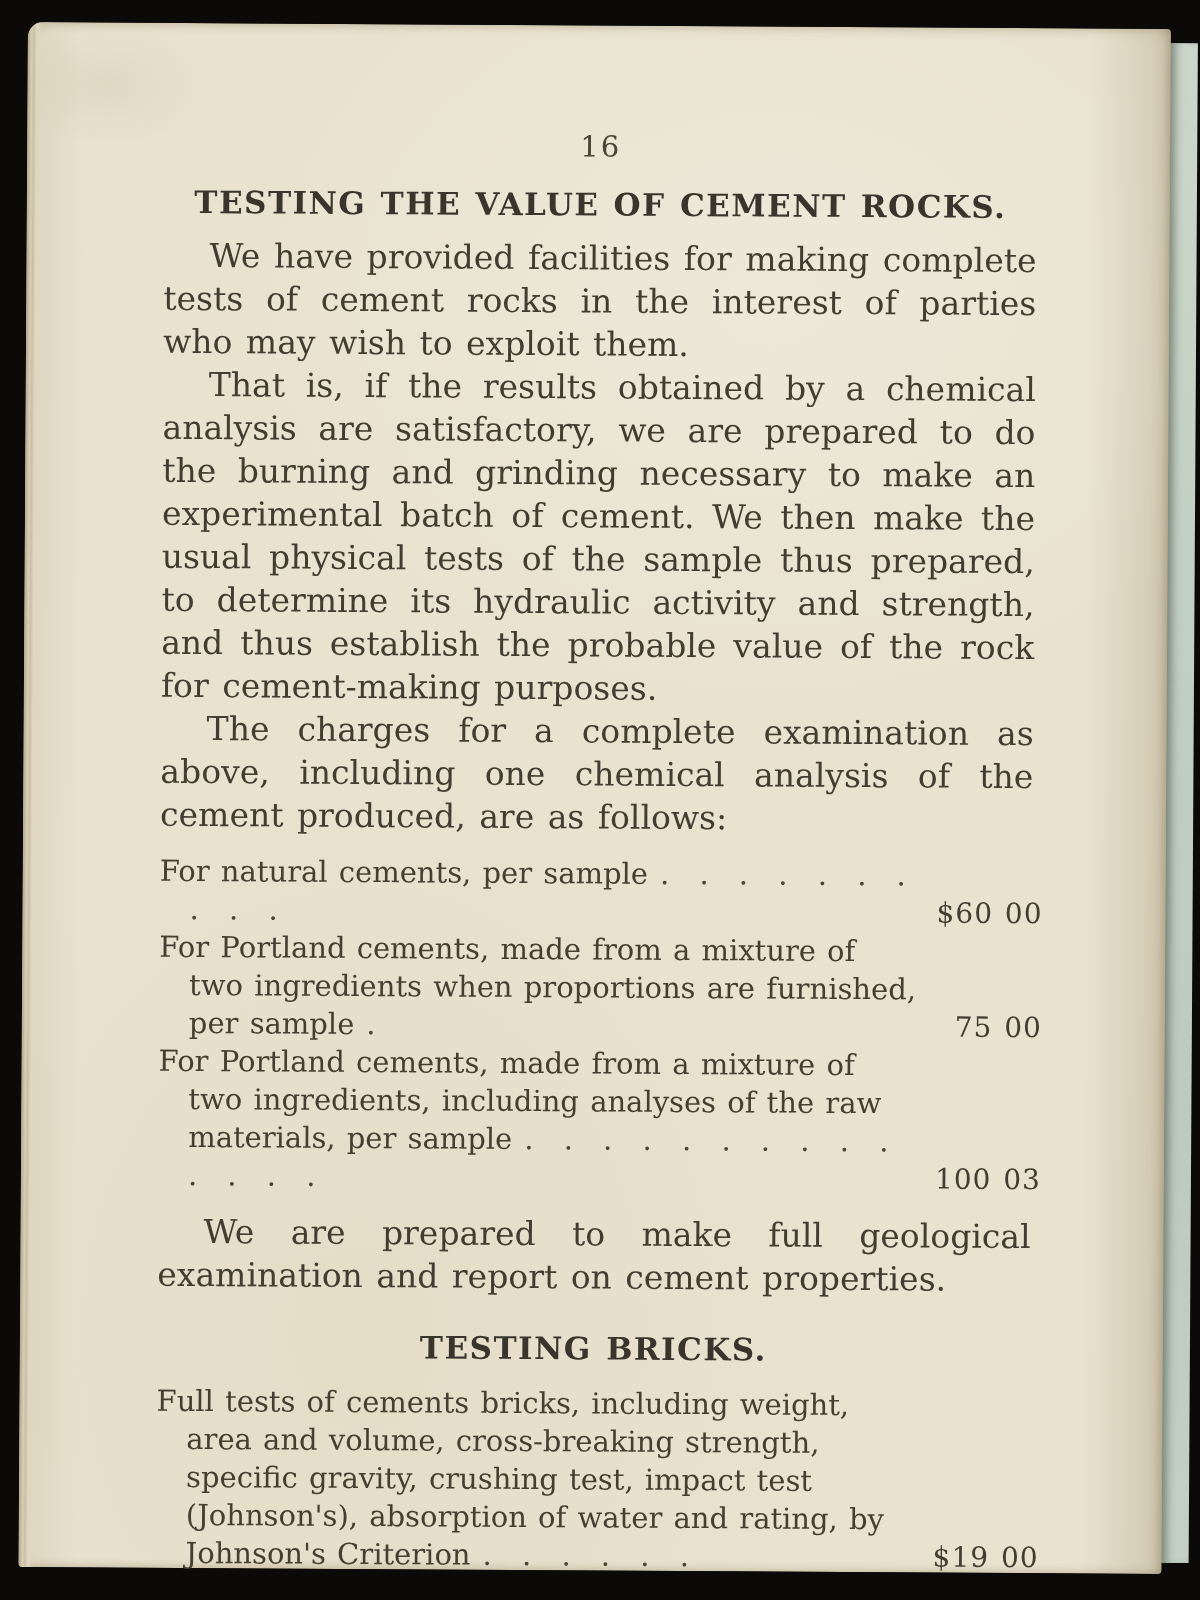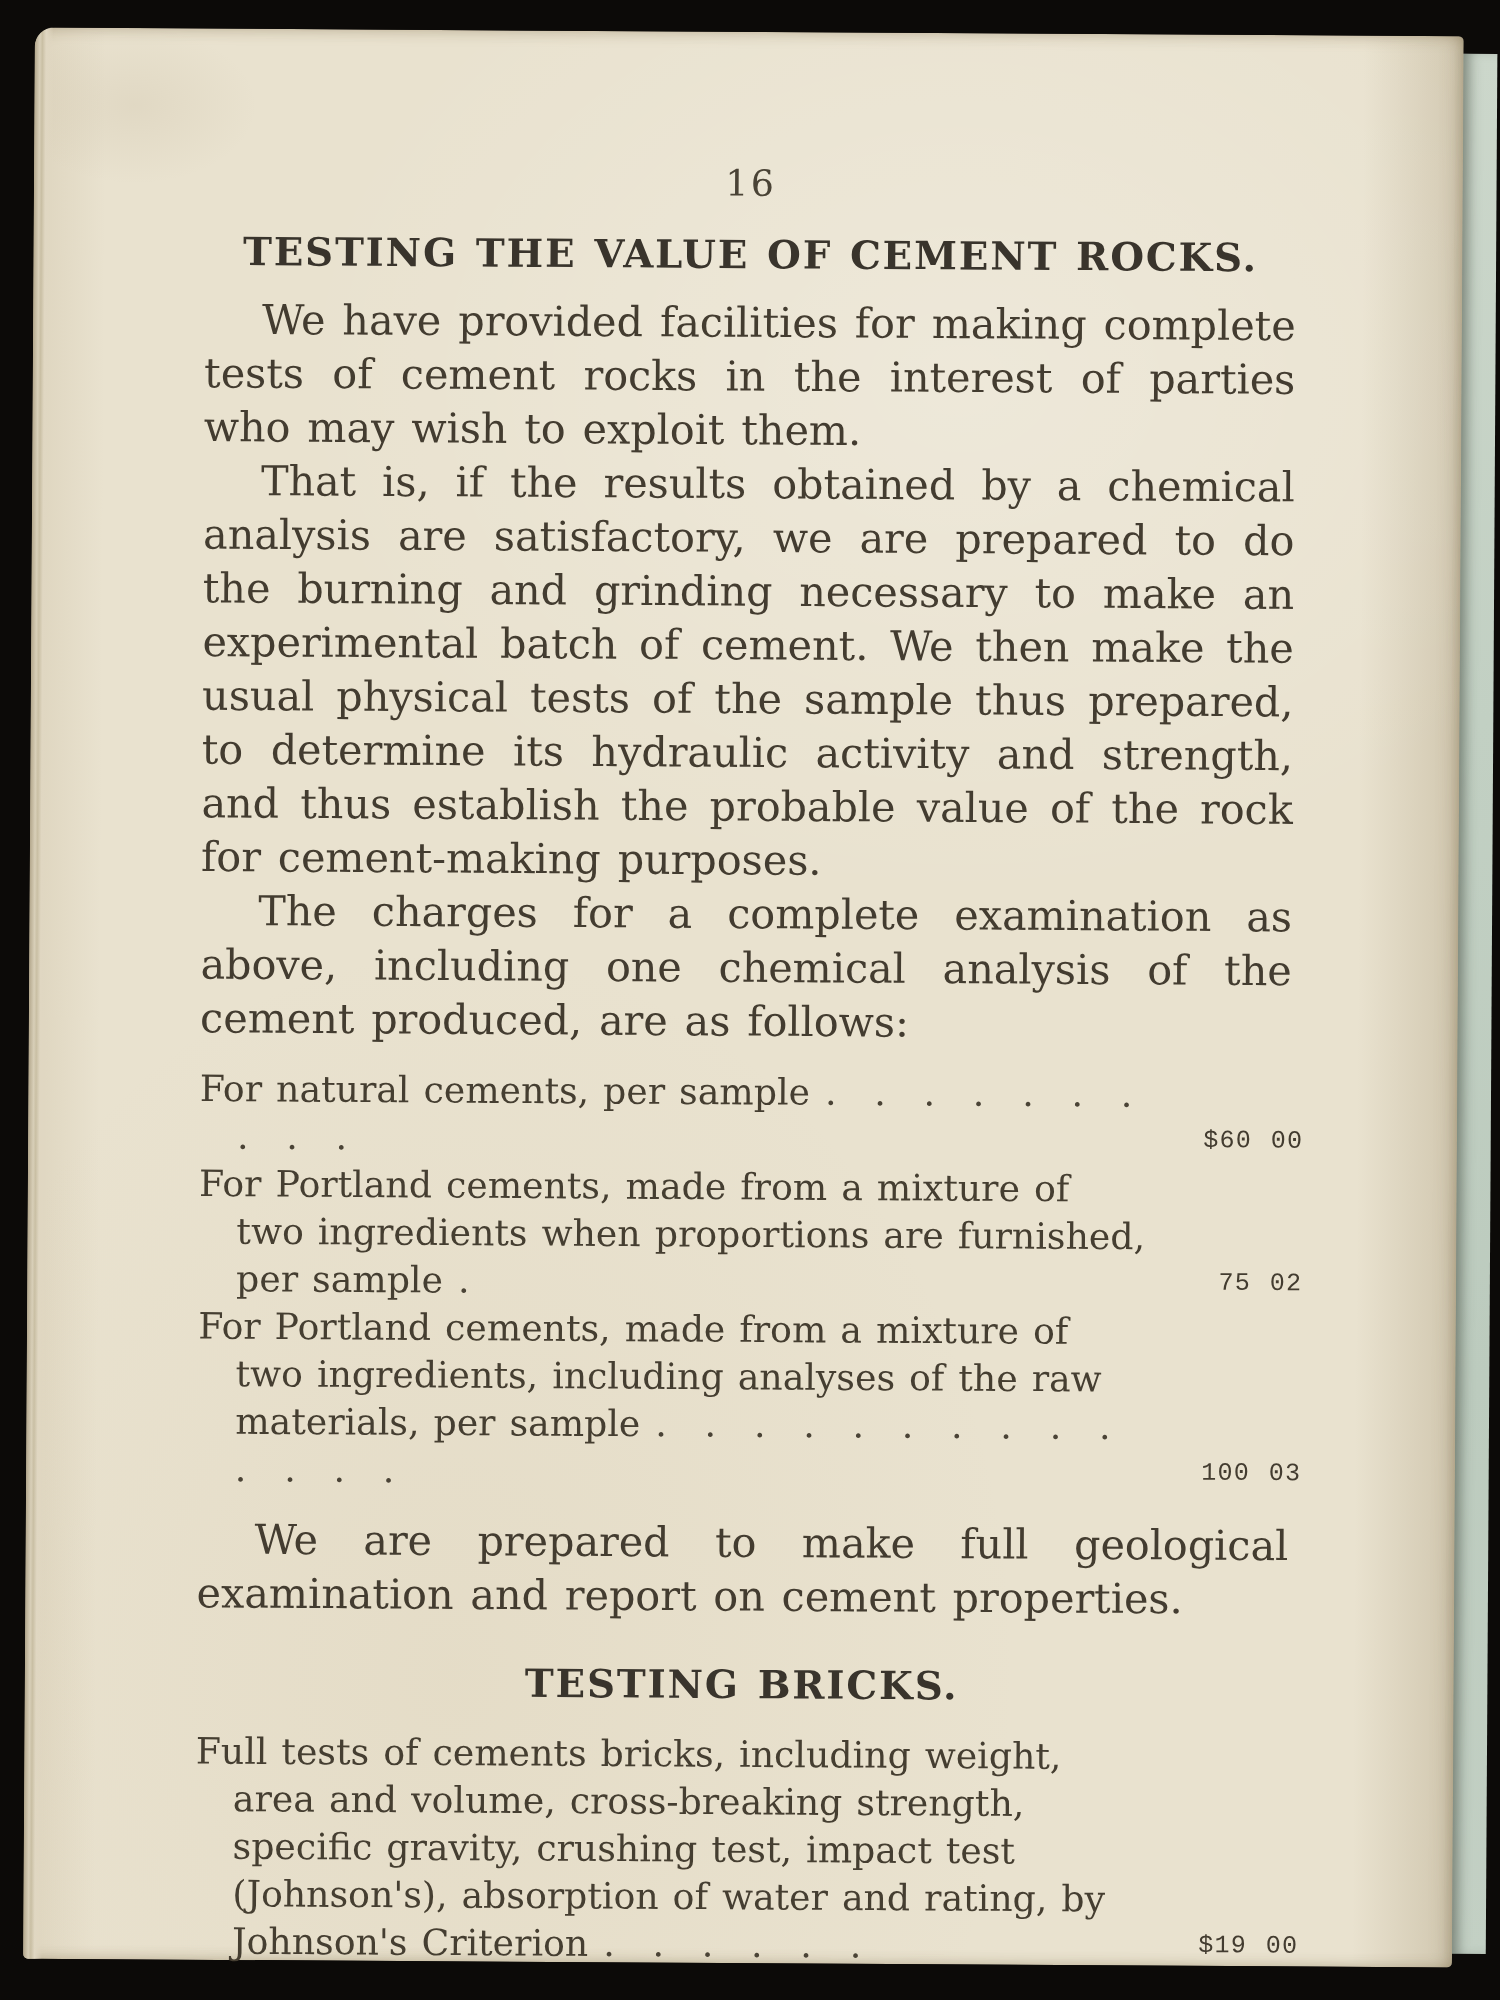--- a/index.html
+++ b/index.html
@@ -59,21 +59,21 @@
   .fee-list{margin:16px 0 4px;}
   .fee,.rate-item{
     position:relative;
     font-size:29px;line-height:38px;
     padding:0 112px 0 30px;text-indent:-30px;
     text-align:left;word-spacing:2px;color:#453e31;
   }
   .dots{letter-spacing:9px;word-spacing:3px;padding-left:12px;color:#4a4336;}
   .price{
     position:absolute;right:-10px;bottom:0;
-    font-size:20px;letter-spacing:1px;text-indent:0;color:#433c30;white-space:nowrap;font-family:Liberation Mono, monospace;
+    font-size:28px;letter-spacing:1px;text-indent:0;color:#433c30;white-space:nowrap;
   }
   .after-fees{margin-top:16px;}
   .rate-item{margin:0;}
 </style>
 </head>
 <body>
 
 <div class="book">
   <div class="cover-strip"></div>
   <div class="page">
@@ -82,21 +82,21 @@
       <div class="page-num">16</div>
 
       <h1 class="section-heading">TESTING THE VALUE OF CEMENT ROCKS.</h1>
 
       <p class="para">We have provided facilities for making complete tests of cement rocks in the interest of parties who may wish to exploit them.</p>
       <p class="para">That is, if the results obtained by a chemical analysis are satisfactory, we are prepared to do the burning and grinding necessary to make an experimental batch of cement.  We then make the usual physical tests of the sample thus prepared, to determine its hydraulic activity and strength, and thus establish the probable value of the rock for cement-making purposes.</p>
       <p class="para">The charges for a complete examination as above, including one chemical analysis of the cement produced, are as follows:</p>
 
       <div class="fee-list">
         <div class="fee"><span>For natural cements, per sample</span><span class="dots">. . . . . . . . . .</span><span class="price">$60 00</span></div>
-        <div class="fee"><span>For Portland cements, made from a mixture of two ingredients when proportions are furnished, per sample</span><span class="dots">.</span><span class="price">75 02</span></div>
+        <div class="fee"><span>For Portland cements, made from a mixture of two ingredients when proportions are furnished, per sample</span><span class="dots">.</span><span class="price">75 00</span></div>
         <div class="fee"><span>For Portland cements, made from a mixture of two ingredients, including analyses of the raw materials, per sample</span><span class="dots">. . . . . . .   . . . . . . .</span><span class="price">100 03</span></div>
       </div>
 
       <p class="para after-fees">We are prepared to make full geological examination and report on cement properties.</p>
 
       <h2 class="section-heading heading-mid">TESTING BRICKS.</h2>
 
       <div class="rate-item"><span>Full tests of cements bricks, including weight, area and volume, cross-breaking strength, specific gravity, crushing test, impact test (Johnson's), absorption of water and rating, by Johnson's Criterion</span><span class="dots">. . . . . .</span><span class="price">$19 00</span></div>
 
     </div>

